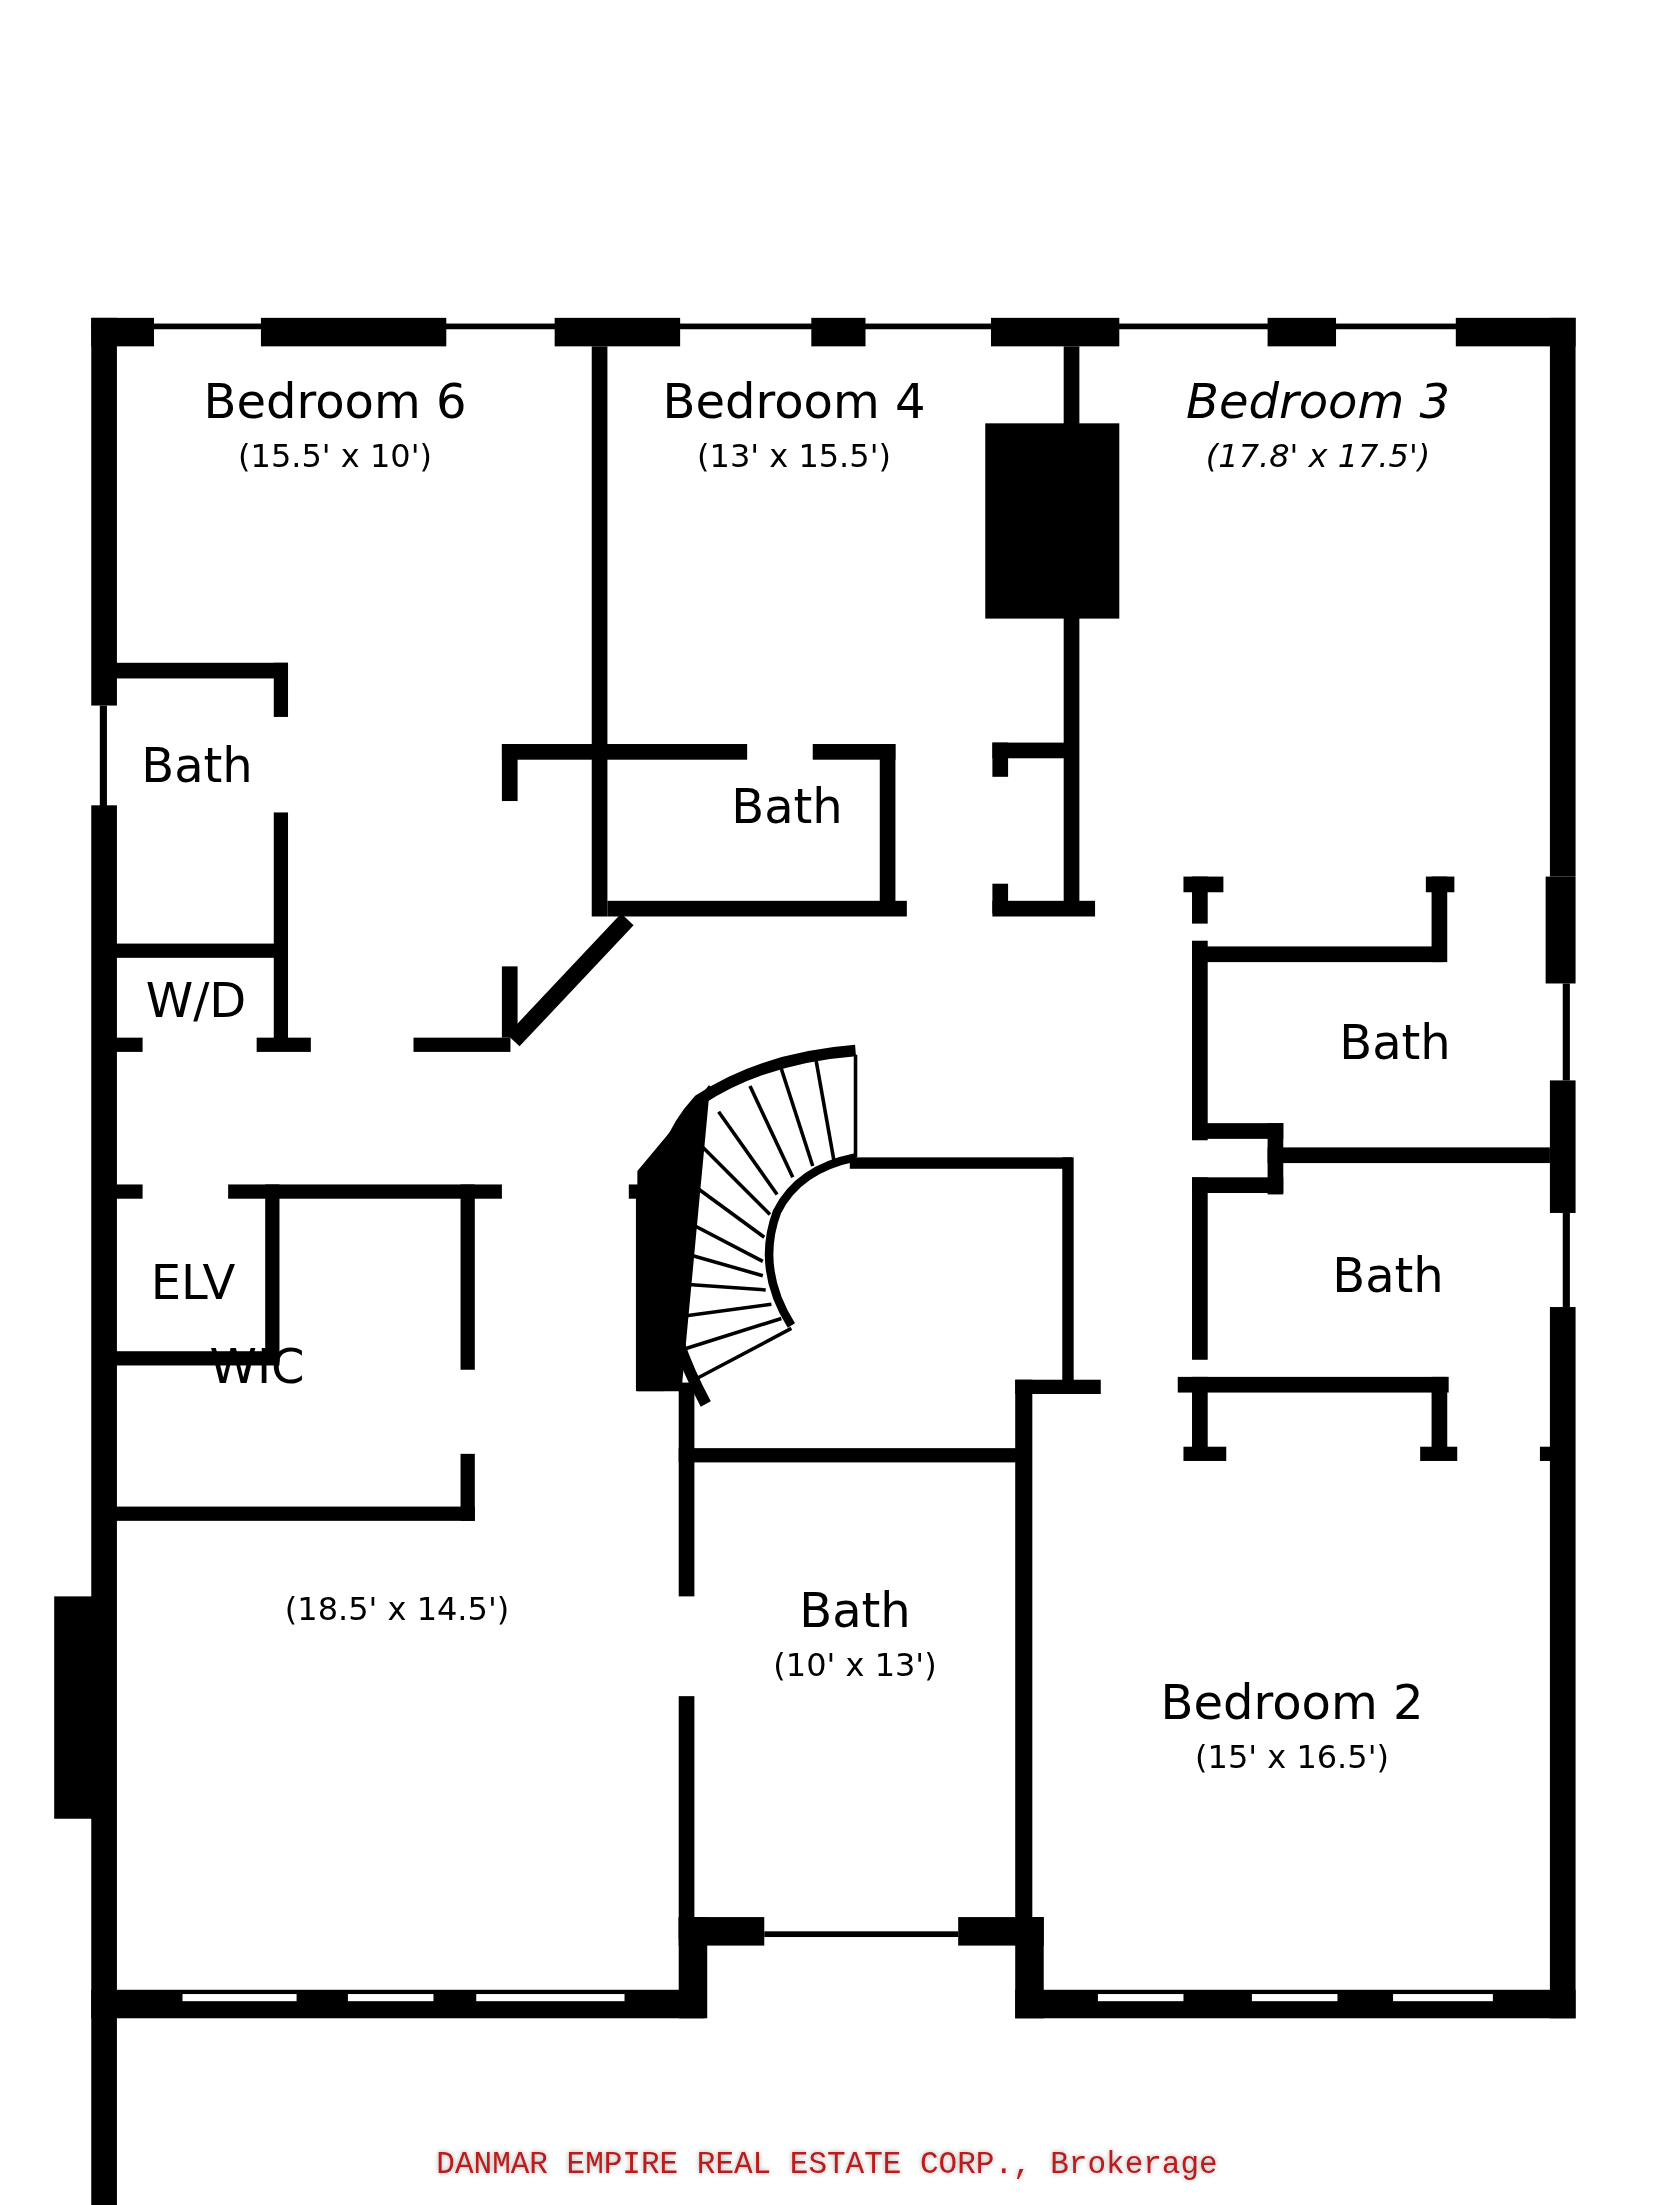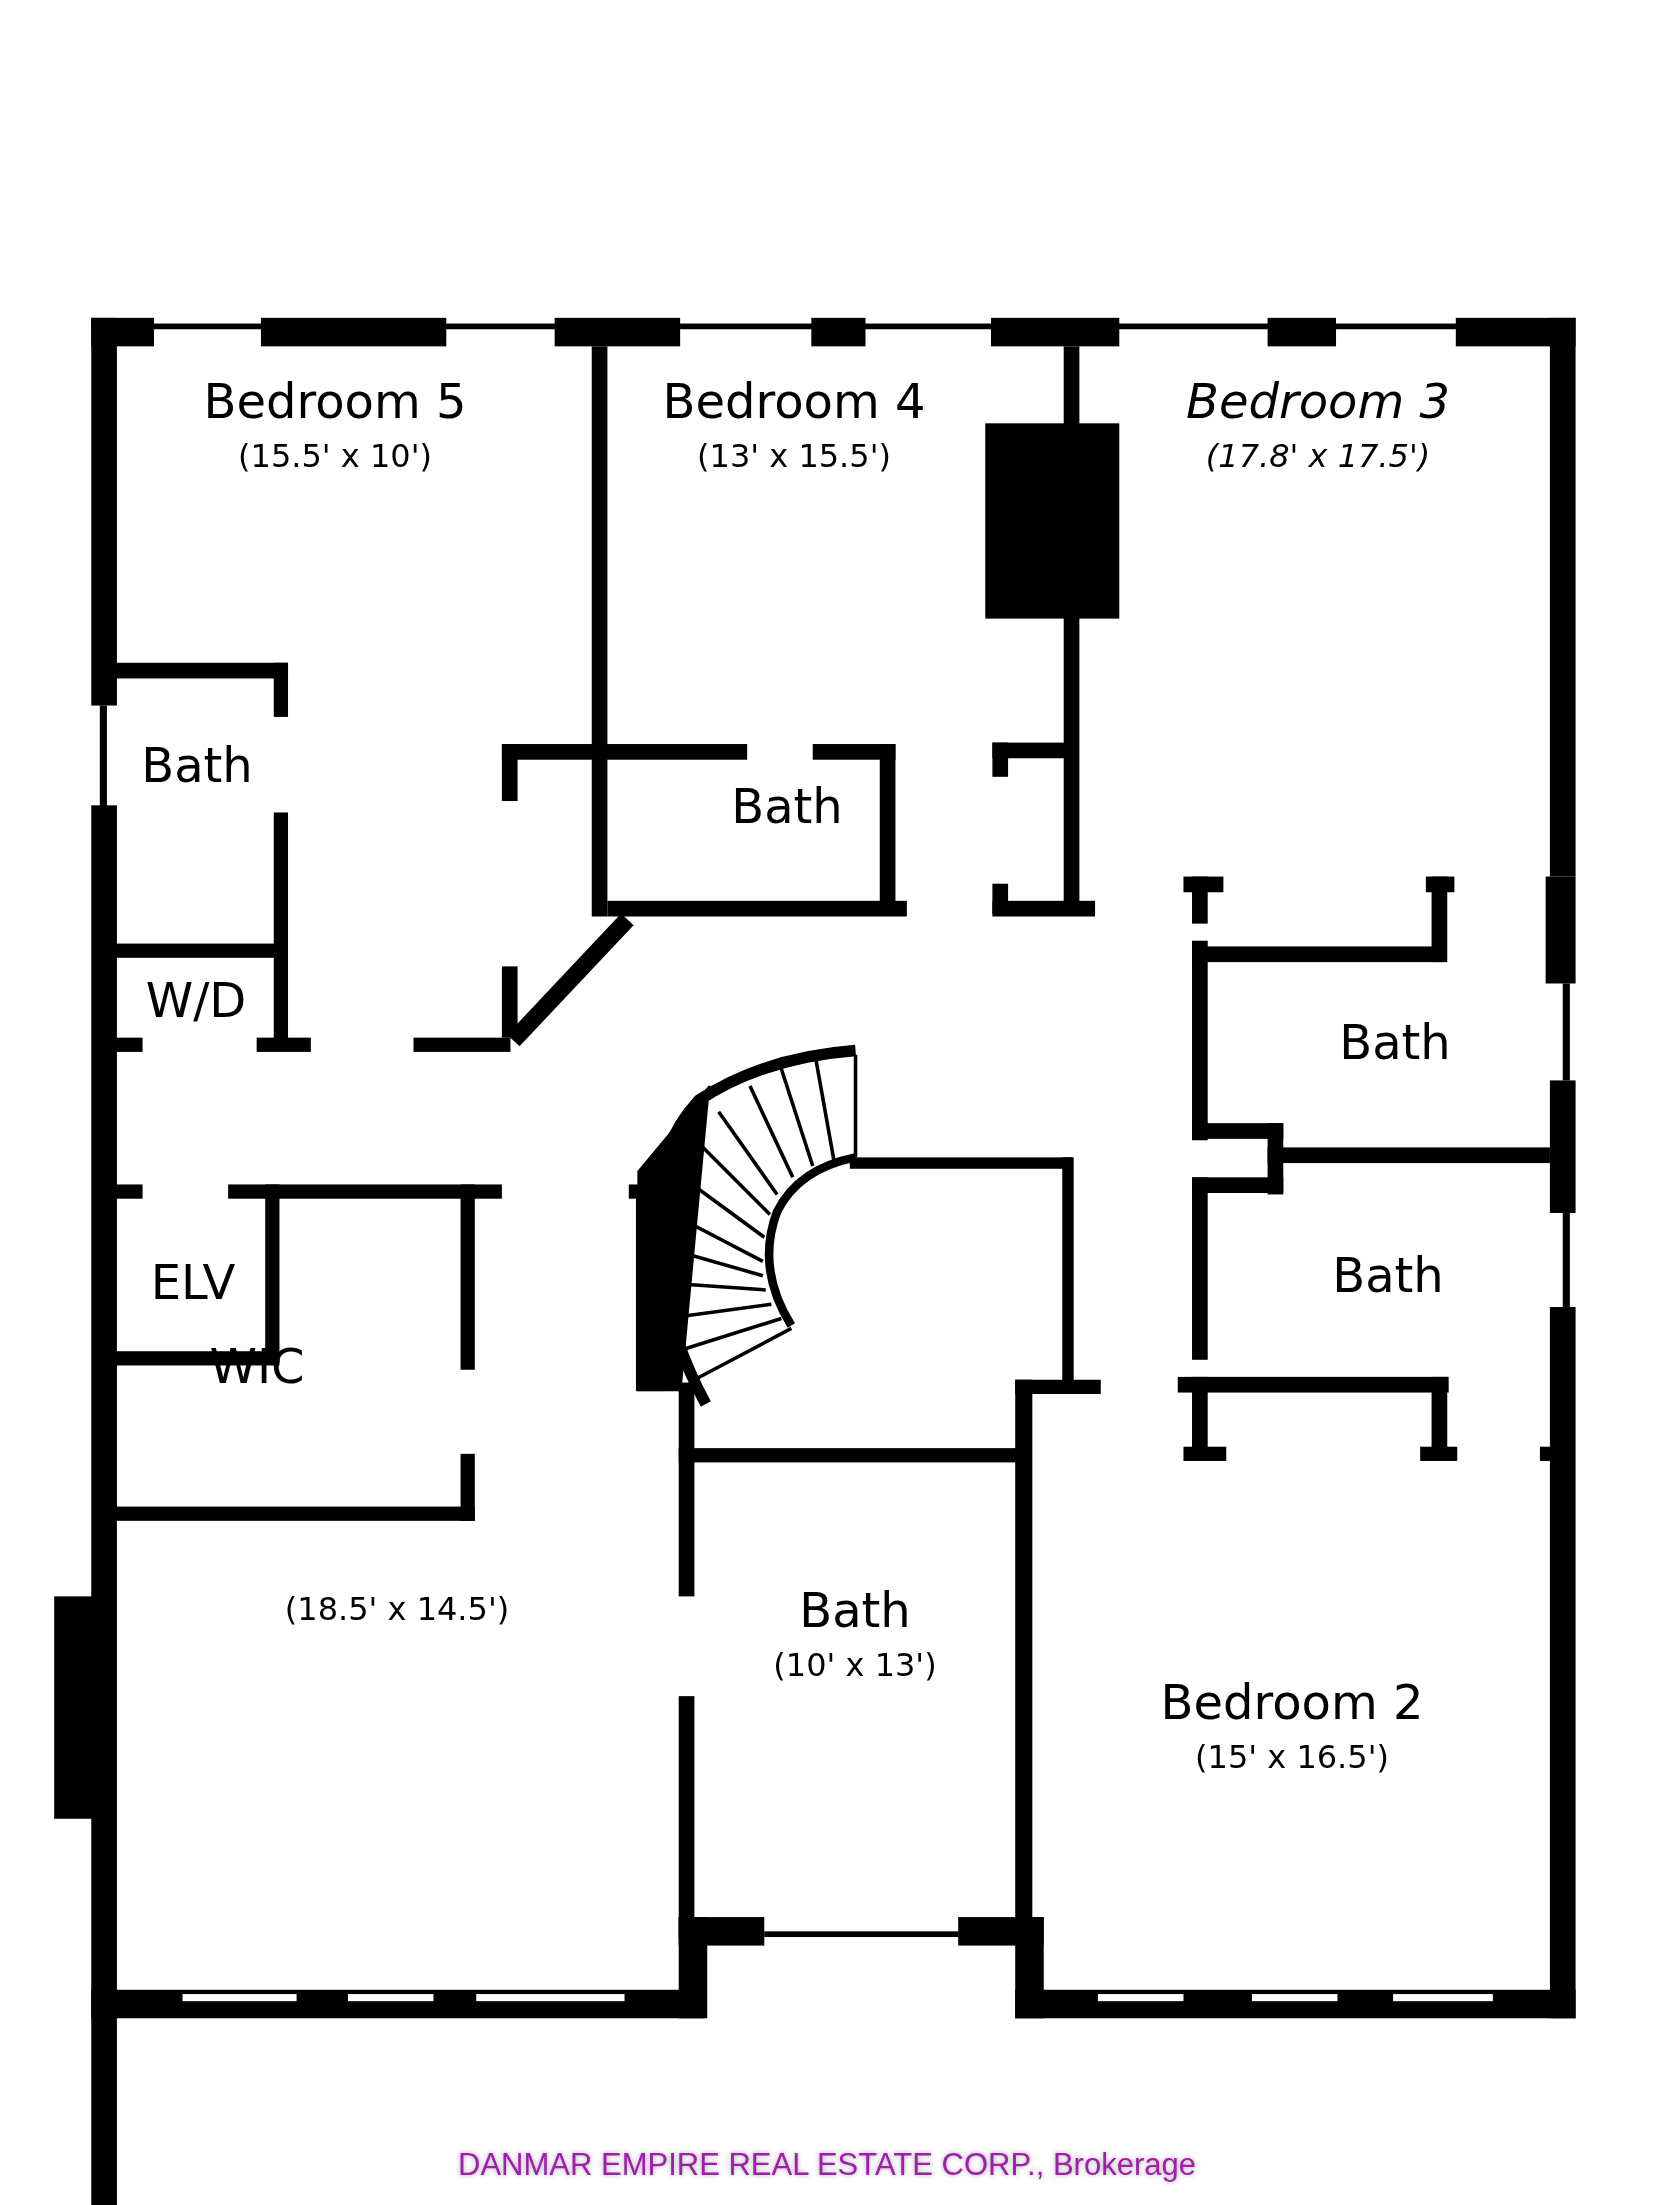--- a/index.html
+++ b/index.html
@@ -1,21 +1,21 @@
 <!DOCTYPE html>
 <html style="font-size:8.8px"><head>
 <meta charset="utf-8">
 <style>
   html,body{margin:0;padding:0;background:#fff;}
   body{width:1654px;height:2205px;overflow:hidden;position:relative;font-family:"DejaVu Sans",sans-serif;}
   #plan{position:absolute;left:0;top:0;width:1654px;height:2205px;}
   .lbl{position:absolute;transform:translateX(-50%);white-space:nowrap;color:#000;font-family:"DejaVu Sans",sans-serif;text-align:center;}
   .name{font-size:48px;line-height:1;}
   .dim{font-size:32px;line-height:1;margin-top:15.3px;}
-  .wm{position:absolute;left:50%;top:2147px;transform:translateX(-50%);font-size:31px;color:#a21caf;text-shadow:0 0 5.5px rgba(0,0,0,0.35);white-space:nowrap;font-family:Liberation Sans, sans-serif;}
+  .wm{position:absolute;left:50%;top:2147px;transform:translateX(-50%);font-size:31px;color:#b91c1c;text-shadow:0 0 5.5px rgba(0,0,0,0.35);white-space:nowrap;font-family:Liberation Mono, monospace;}
 </style>
 </head>
 <body>
 
 <svg id="plan" viewBox="0 0 1160 1547" preserveAspectRatio="none">
   <g fill="#000" stroke="none">
 
     <rect x="64" y="227" width="1040" height="4"></rect>
     <rect x="64" y="223" width="44" height="20"></rect>
     <rect x="183" y="223" width="130" height="20"></rect>
@@ -131,21 +131,21 @@
       <line x1="465" y1="875" x2="535" y2="895"></line>
       <line x1="465" y1="900" x2="537" y2="905"></line>
       <line x1="467" y1="925" x2="541" y2="915"></line>
       <line x1="475" y1="948" x2="548" y2="925"></line>
       <line x1="487" y1="968" x2="555" y2="932"></line>
     </g>
   </g>
 </svg>
 
 <div class="lbl" style="left:335px;top:377px;">
-    <div class="name">Bedroom 5</div>
+    <div class="name">Bedroom 6</div>
     <div class="dim">(15.5' x 10')</div>
   </div>
 <div class="lbl" style="left:794px;top:377px;">
     <div class="name">Bedroom 4</div>
     <div class="dim">(13' x 15.5')</div>
   </div>
 <div class="lbl" style="left:1318px;top:377px;font-style:italic;">
     <div class="name">Bedroom 3</div>
     <div class="dim">(17.8' x 17.5')</div>
   </div>

